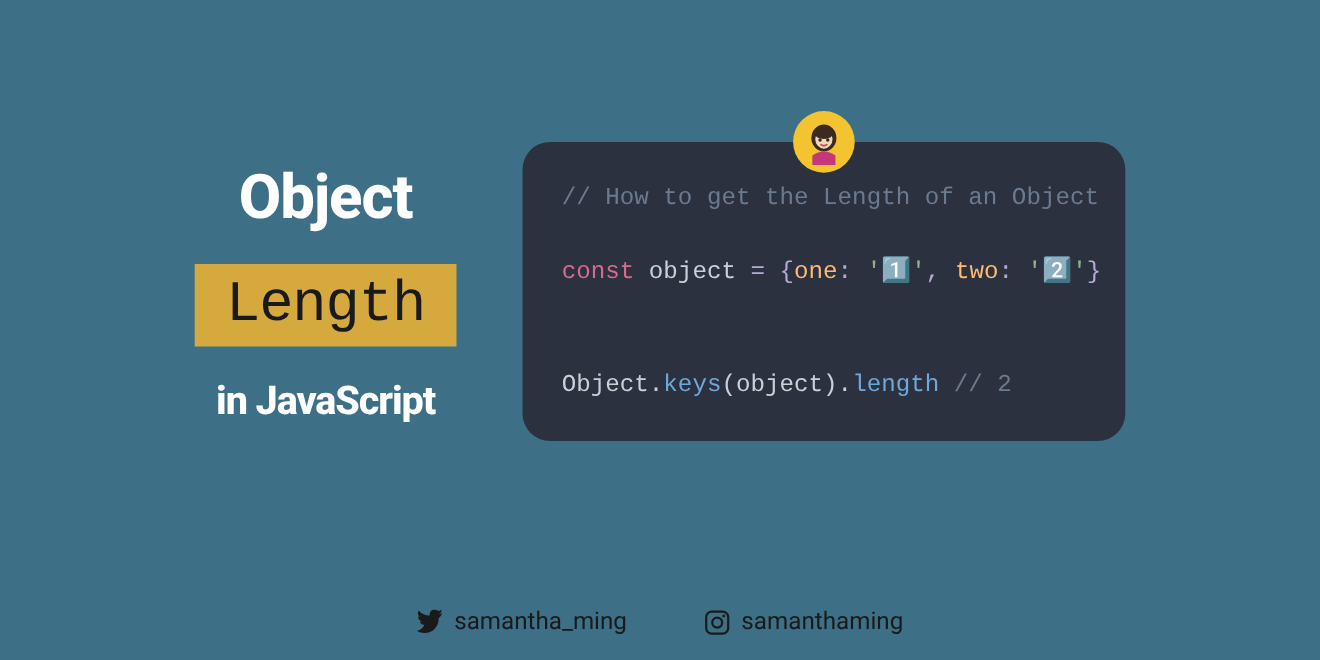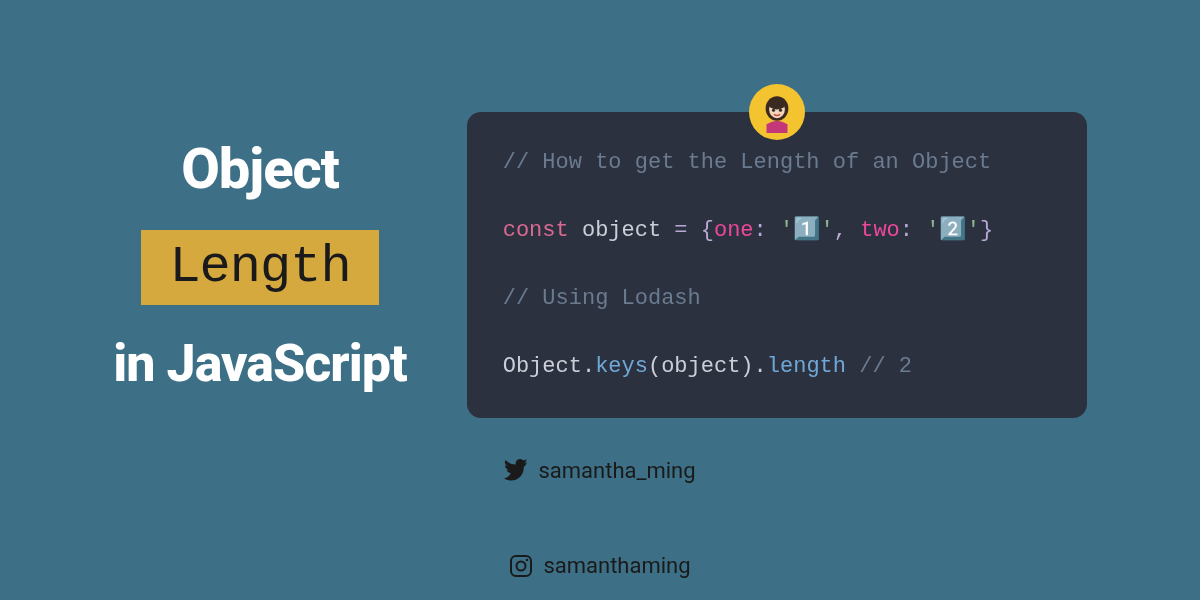--- a/index.html
+++ b/index.html
@@ -36,21 +36,21 @@
     background: #d6a93f;
     color: #1a1a1a;
     font-family: "SFMono-Regular", Consolas, "Liberation Mono", Menlo, monospace;
     font-size: 52px;
     font-weight: 500;
     padding: 8px 28px;
     letter-spacing: -1px;
   }
   .title-line3 {
     color: #fff;
-    font-size: 52px;
+    font-size: 36px;
     font-weight: 800;
     letter-spacing: -1px;
   }
   .code-wrap {
     position: relative;
     flex-shrink: 0;
   }
   .avatar {
     position: absolute;
     top: -28px;
@@ -61,49 +61,48 @@
     border-radius: 50%;
     background: #f4c430;
     display: flex;
     align-items: center;
     justify-content: center;
     z-index: 2;
   }
   .avatar svg { width: 42px; height: 42px; }
   .code-panel {
     background: #2c3140;
-    border-radius: 14px;
+    border-radius: 25px;
     padding: 34px 36px;
     font-family: "SFMono-Regular", Consolas, "Liberation Mono", Menlo, monospace;
     font-size: 22px;
     line-height: 1.55;
-    width: 620px;
+    width: 548px;
     color: #cbd0d8;
   }
   .code-line { white-space: pre; }
   .c-comment { color: #6a7b8f; }
   .c-keyword { color: #d96a8f; }
   .c-ident   { color: #cbd0d8; }
   .c-method  { color: #6fa8d6; }
-  .c-key     { color: #ec4899; }
+  .c-key     { color: #fdba74; }
   .c-op      { color: #b8a8d6; }
   .c-str     { color: #8fb58a; }
 
   .footer {
     position: absolute;
     bottom: 22px;
     left: 0;
     width: 100%;
     display: flex;
     align-items: center;
     justify-content: center;
     gap: 70px;
     color: #1a1a1a;
     font-size: 22px;
-    flex-direction: column;
   }
   .social {
     display: flex;
     align-items: center;
     gap: 10px;
   }
   .social svg { width: 24px; height: 24px; fill: #1a1a1a; }
 </style>
 </head>
 <body>
@@ -125,21 +124,20 @@
         <circle cx="28" cy="22" r="1.8" fill="#2a2a2a"></circle>
         <path d="M21 27 Q24 29 27 27" stroke="#c4544a" stroke-width="1.8" fill="none" stroke-linecap="round"></path>
         <path d="M12 38 Q24 30 36 38 L36 48 L12 48 Z" fill="#c4387a"></path>
       </svg>
     </div>
     <div class="code-panel">
       <div class="code-line"><span class="c-comment">// How to get the Length of an Object</span></div>
       <div class="code-line">&nbsp;</div>
       <div class="code-line"><span class="c-keyword">const</span><span> </span><span class="c-ident">object</span><span class="c-op"> = </span><span class="c-op">{</span><span class="c-key">one</span><span class="c-op">: </span><span class="c-str">'1️⃣'</span><span class="c-op">, </span><span class="c-key">two</span><span class="c-op">: </span><span class="c-str">'2️⃣'</span><span class="c-op">}</span></div>
       <div class="code-line">&nbsp;</div>
-      <div class="code-line"><span class="c-comment">// Using Lodash</span></div>
       <div class="code-line">&nbsp;</div>
       <div class="code-line"><span class="c-ident">Object</span><span class="c-ident">.</span><span class="c-method">keys</span><span class="c-ident">(object)</span><span class="c-ident">.</span><span class="c-method">length</span><span class="c-comment"> // 2</span></div>
     </div>
   </div>
 </div>
 
 <div class="footer">
   <div class="social">
     <svg viewBox="0 0 24 24">
         <path d="M23 3a10.9 10.9 0 01-3.14 1.53A4.48 4.48 0 0022.4.36a9 9 0 01-2.85 1.09A4.48 4.48 0 0016.1 0c-2.5 0-4.5 2-4.5 4.5 0 .35.04.7.12 1.03A12.8 12.8 0 011.64.9a4.5 4.5 0 001.39 6 4.44 4.44 0 01-2-.56v.06c0 2.18 1.55 4 3.6 4.42a4.5 4.5 0 01-2 .08 4.5 4.5 0 004.2 3.13A9 9 0 010 19.54 12.74 12.74 0 006.92 21.5c8.3 0 12.85-6.88 12.85-12.85 0-.2 0-.39-.01-.58A9.2 9.2 0 0023 3z"></path>

